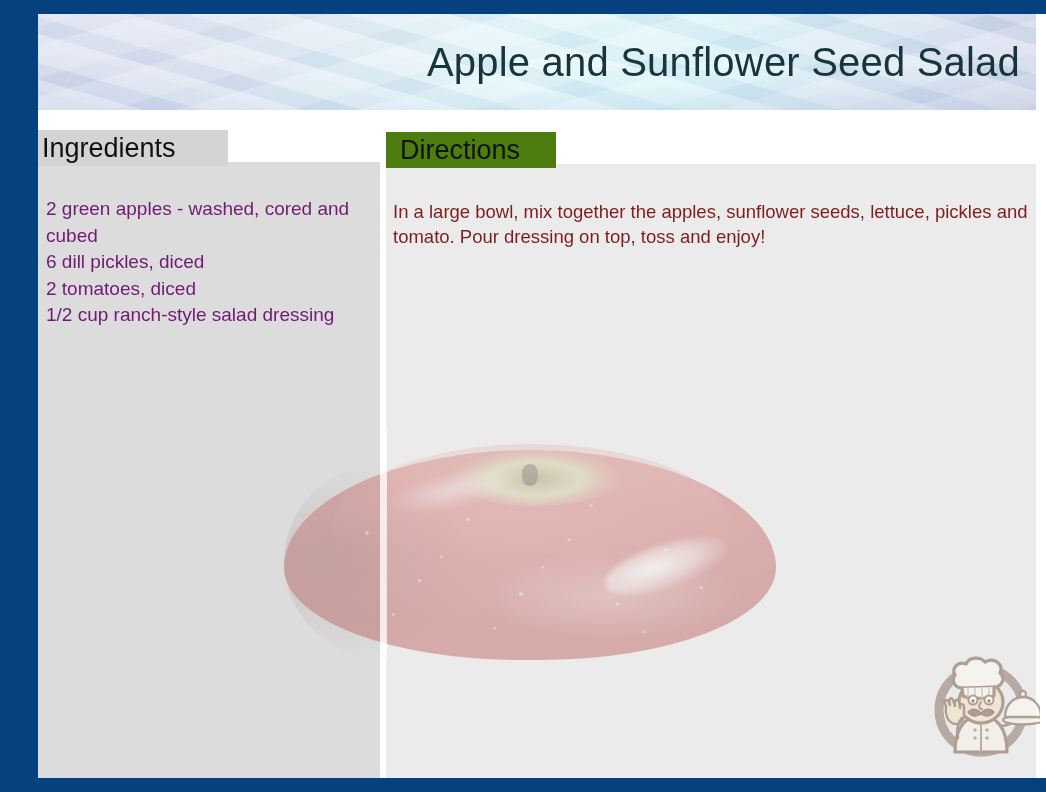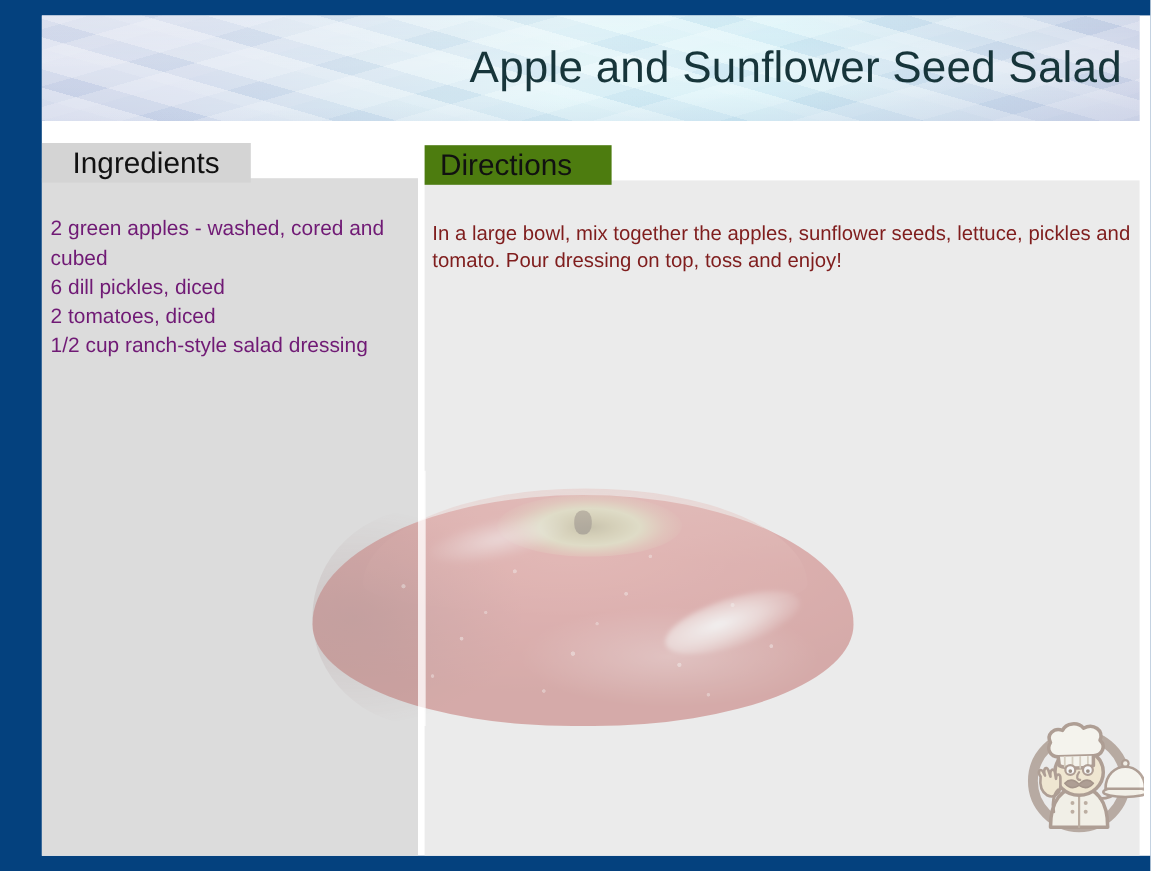--- a/index.html
+++ b/index.html
@@ -119,21 +119,21 @@
     display: flex;
     align-items: center;
     box-sizing: border-box;
   }
   .tab-ingredients {
     left: 0px;
     top: 116px;
     width: 190px;
     height: 36px;
     background: #d4d4d4;
-    padding-left: 28px;
+    padding-left: 4px;
   }
   .tab-directions {
     left: 348px;
     top: 118px;
     width: 170px;
     height: 36px;
     background: #4d7c0f;
     padding-left: 14px;
   }
   .tab-label {

